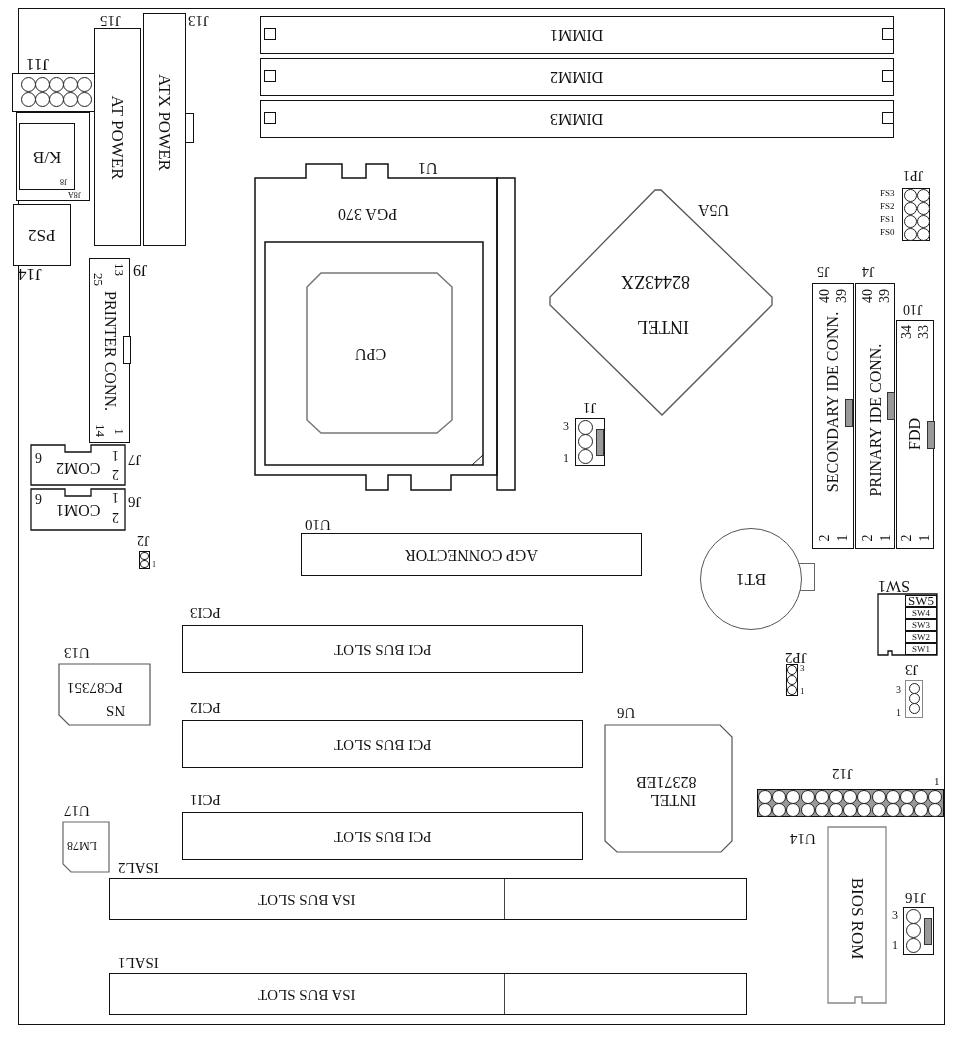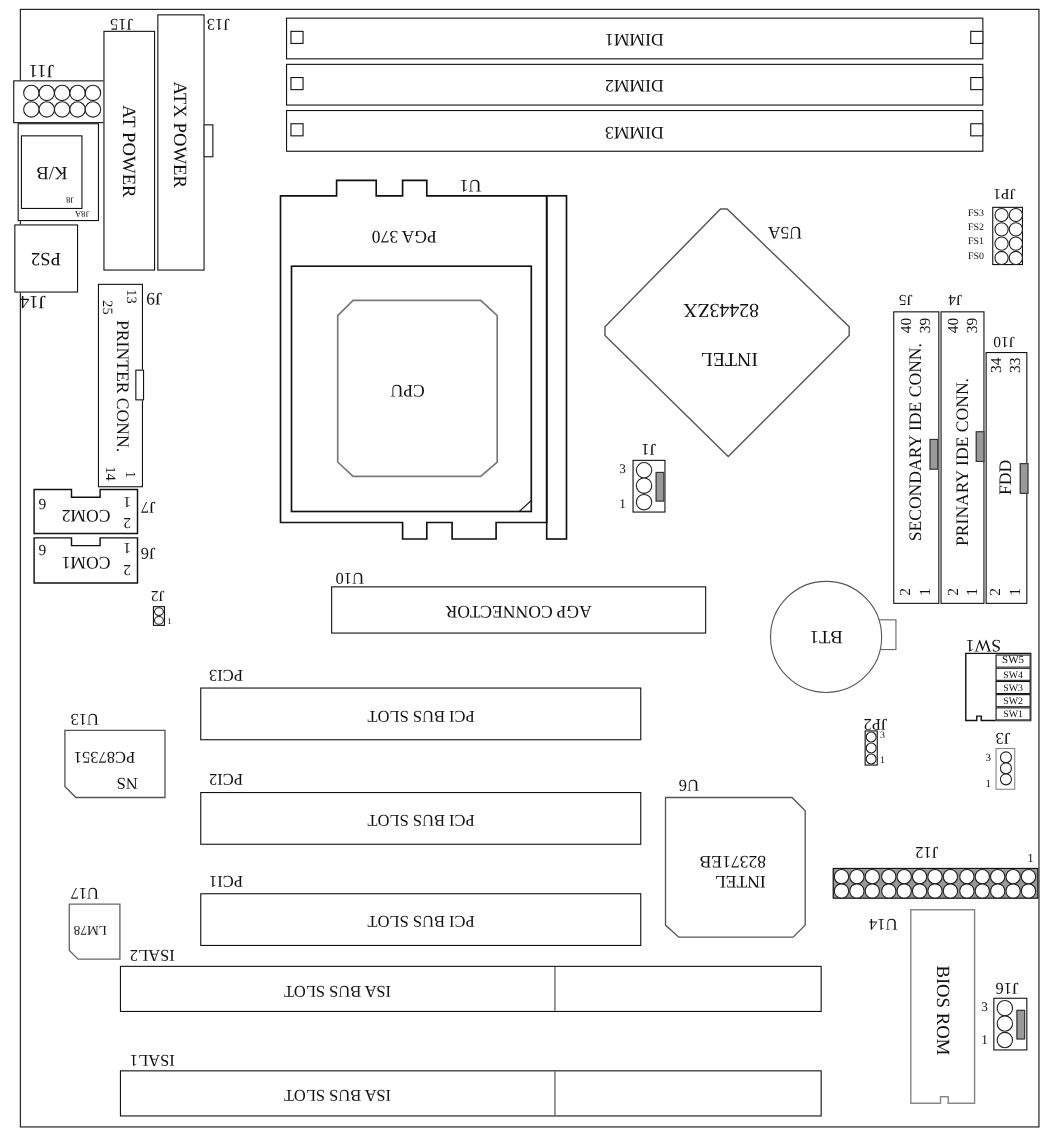--- a/index.html
+++ b/index.html
@@ -193,21 +193,21 @@
 <div class="abs" style="left:795px;top:563px;width:20px;height:28px;border:1.2px solid #666;background:#fff;"></div>
 <div class="abs ctr" style="left:700px;top:528px;width:102px;height:102px;border:1.2px solid #555;border-radius:50%;background:#fff;">
   <span class="flip" style="font-size:17px;">BT1</span>
 </div>
 
 <span class="lbl flip" style="left:878px;top:578px;font-size:16px;">SW1</span>
 <svg style="left:0;top:0;" width="955" height="1039">
   <path d="M878,594 H937 V655 H892 V651 H888 V655 H878 Z" fill="#fff" stroke="#111" stroke-width="1.3"></path>
 </svg>
 <div id="sw1">
-    <div class="box" style="left:905px;top:595px;width:32px;height:12px;border-width:1px;font-size:10px;line-height:10px;text-align:center;">SW5</div>
+    <div class="box" style="left:905px;top:595px;width:32px;height:12px;border-width:1px;font-size:13px;line-height:10px;text-align:center;">SW5</div>
     <div class="box" style="left:905px;top:607px;width:32px;height:12px;border-width:1px;font-size:9px;line-height:10px;text-align:center;">SW4</div>
     <div class="box" style="left:905px;top:619px;width:32px;height:12px;border-width:1px;font-size:9px;line-height:10px;text-align:center;">SW3</div>
     <div class="box" style="left:905px;top:631px;width:32px;height:12px;border-width:1px;font-size:9px;line-height:10px;text-align:center;">SW2</div>
     <div class="box" style="left:905px;top:643px;width:32px;height:12px;border-width:1px;font-size:9px;line-height:10px;text-align:center;">SW1</div>
   </div>
 
 <span class="lbl flip" style="left:785px;top:650px;font-size:15px;">JP2</span>
 <div class="box" style="left:786px;top:664px;width:12px;height:32px;border-width:1px;">
   <div class="pin" style="left:0;top:0;width:10px;height:10px;"></div>
   <div class="pin" style="left:0;top:10px;width:10px;height:10px;"></div>

